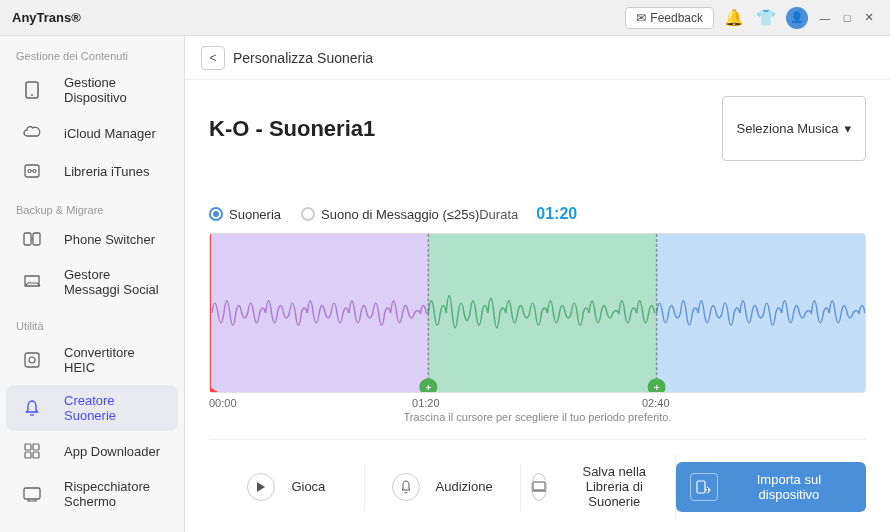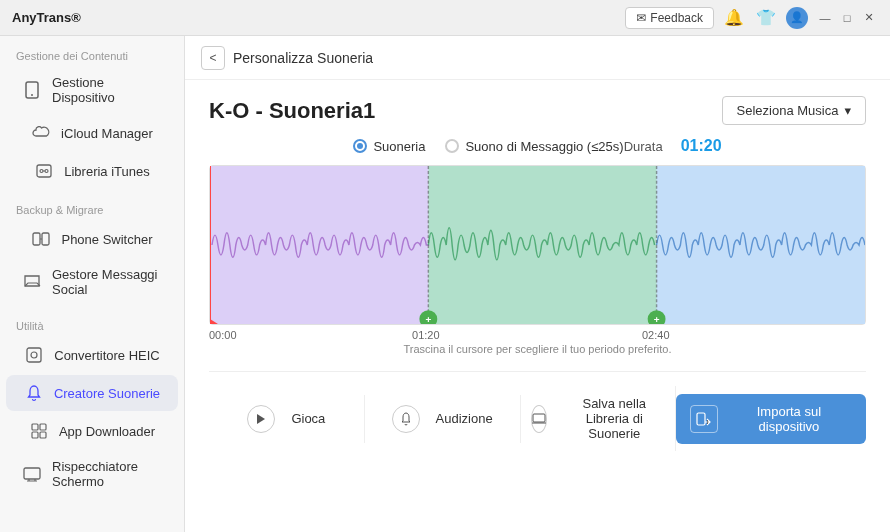--- a/index.html
+++ b/index.html
@@ -96,28 +96,27 @@
     }
     .sidebar-section-label {
       font-size: 11px;
       color: #999;
       padding: 14px 16px 4px;
       font-weight: 500;
     }
     .sidebar-item {
       display: flex;
       align-items: center;
-      gap: 10px;
+      gap: 22px;
       padding: 8px 16px;
       cursor: pointer;
       border-radius: 8px;
       margin: 1px 6px;
       font-size: 13px;
       color: #333;
-      justify-content: center;
     }
     .sidebar-item.active {
       background: #e8eaf0;
       color: #4a4aff;
     }
     .sidebar-item.active .sidebar-label { color: #4a4aff; font-weight: 500; }
     .sidebar-icon {
       width: 20px;
       height: 20px;
       flex-shrink: 0;
@@ -174,21 +173,21 @@
       flex-shrink: 0;
     }
     .page-title {
       font-size: 22px;
       font-weight: 600;
       color: #222;
     }
     .select-music-btn {
       border: 1px solid #ccc;
       border-radius: 4px;
-      padding: 6px 14px;
+      padding: 24px 14px;
       font-size: 13px;
       background: white;
       cursor: pointer;
       display: flex;
       align-items: center;
       gap: 6px;
       color: #333;
     }
 
     
@@ -197,22 +196,23 @@
       padding: 0 24px;
       display: flex;
       flex-direction: column;
       overflow: hidden;
     }
 
     
     .controls-row {
       display: flex;
       align-items: center;
-      justify-content: center;
+      justify-content: flex-start;
       margin-bottom: 10px;
+      margin-top: 32px;
     }
     .radio-group {
       display: flex;
       align-items: center;
       gap: 20px;
     }
     .radio-option {
       display: flex;
       align-items: center;
       gap: 6px;

